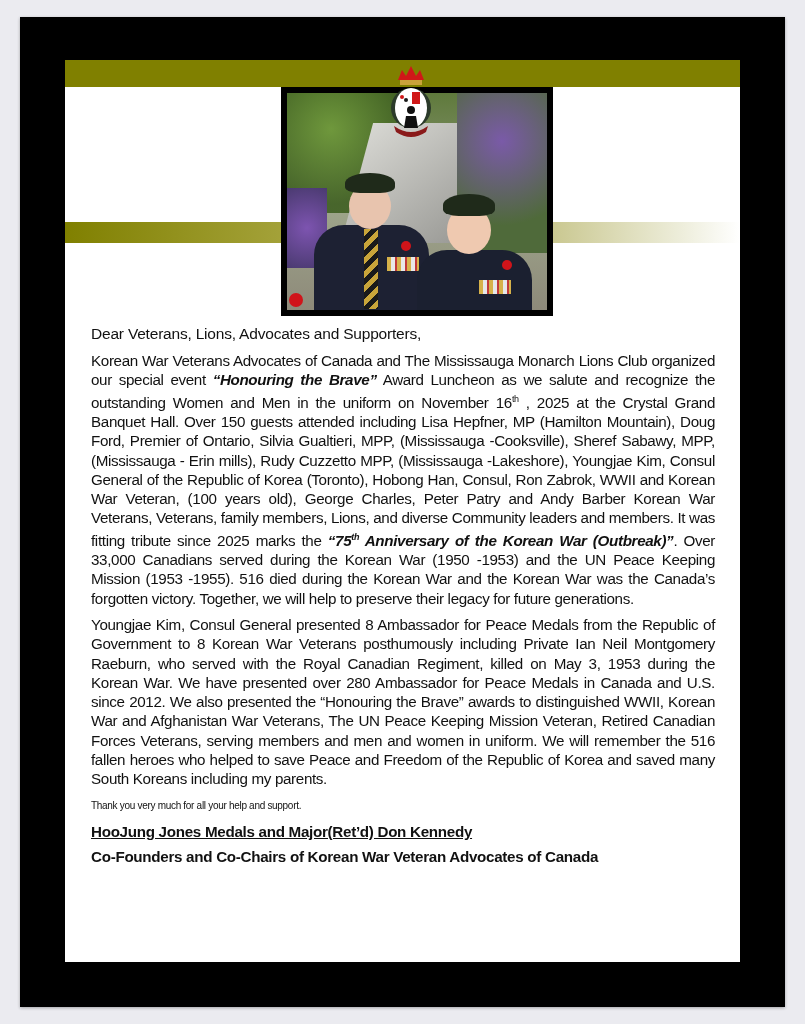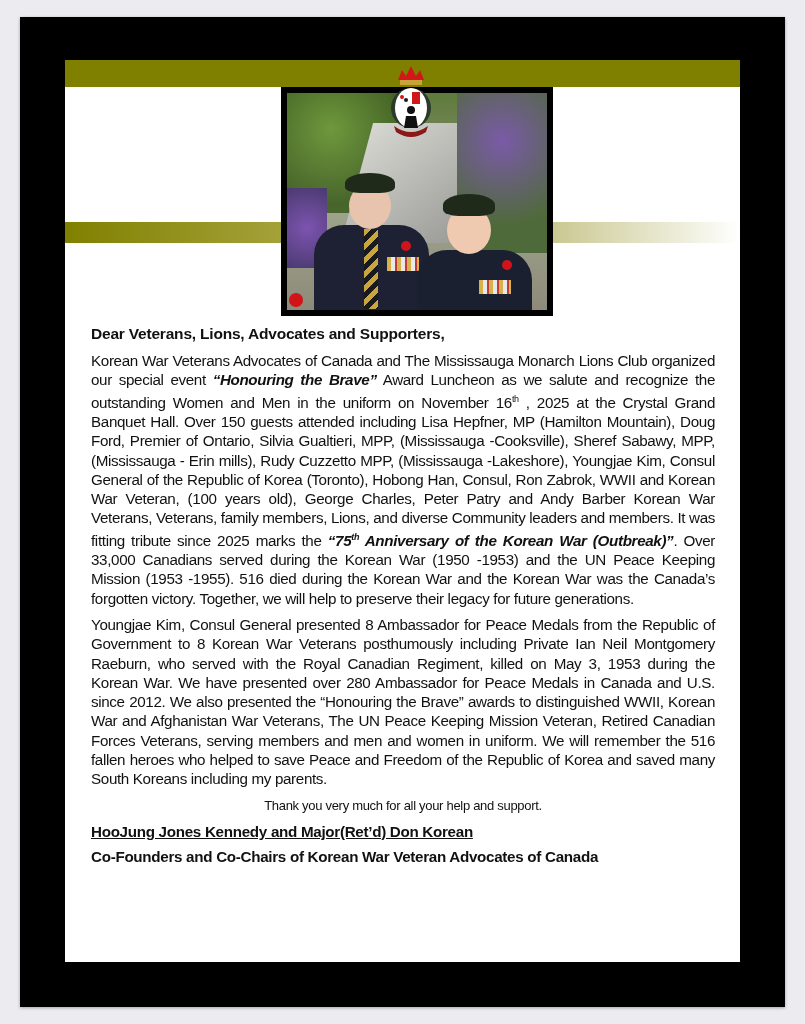--- a/index.html
+++ b/index.html
@@ -61,27 +61,27 @@
   .crest {
     position: absolute; left: 386px; top: 66px; width: 50px; height: 80px;
   }
   .text-block {
     position: absolute; left: 91px; top: 324px; width: 624px;
     color: #111;
     font-family: "Liberation Sans", sans-serif;
     font-stretch: condensed;
   }
   .text-block p { margin: 0; }
-  .greeting { font-weight: bold; font-size: 15.5px; line-height: 20px; margin-bottom: 7px !important; letter-spacing: -0.2px; }
+  .greeting { font-weight: normal; font-size: 15.5px; line-height: 20px; margin-bottom: 7px !important; letter-spacing: -0.2px; }
   .para {
     font-size: 15.2px; line-height: 19.3px; text-align: justify;
     letter-spacing: -0.35px; margin-bottom: 7px !important;
   }
   .para em { font-weight: bold; }
-  .thanks { font-size: 13px; line-height: 20px; margin-bottom: 6px !important; letter-spacing: -0.3px; text-align: center; }
+  .thanks { font-size: 10px; line-height: 20px; margin-bottom: 6px !important; letter-spacing: -0.3px; }
   .sig { font-weight: bold; font-size: 15.2px; line-height: 20px; text-decoration: underline; margin-bottom: 5px !important; letter-spacing: -0.3px; }
   .title-line { font-weight: bold; font-size: 15.2px; line-height: 20px; letter-spacing: -0.3px; }
 </style>
 </head>
 <body>
 
 <div class="frame"></div>
 <div class="sheet"></div>
 <div class="top-bar"></div>
 <div class="mid-band-left"></div>
@@ -126,15 +126,15 @@
 </svg>
 
 <div class="text-block">
   <p class="greeting">Dear Veterans, Lions, Advocates and Supporters,</p>
 
   <p class="para"><span>Korean War Veterans Advocates of Canada and The Mississauga Monarch Lions Club organized our special event </span><em>“Honouring the Brave”</em><span> Award Luncheon as we salute and recognize the outstanding Women and Men in the uniform on November 16</span><sup style="font-size:9px">th</sup><span> , 2025 at the Crystal Grand Banquet Hall.  Over 150 guests attended including Lisa Hepfner, MP (Hamilton Mountain), Doug Ford, Premier of Ontario, Silvia Gualtieri, MPP, (Mississauga -Cooksville), Sheref Sabawy, MPP, (Mississauga - Erin mills), Rudy Cuzzetto MPP, (Mississauga -Lakeshore),  Youngjae Kim, Consul General of the Re­public of Korea (Toronto), Hobong Han, Consul, Ron Zabrok, WWII and Korean War Veteran, (100 years old), George Charles, Peter Patry and Andy Barber Korean War Veterans, Veterans, family members, Lions, and diverse Community leaders and members. It was  fitting tribute since 2025 marks the </span><em><span>“75</span><sup style="font-size:9px">th</sup><span> Anniversary of the Korean War (Outbreak)”</span></em><span>. Over 33,000 Canadians served during the Korean War (1950 -1953) and the UN Peace Keeping Mission (1953 -1955). 516 died during the Korean War and the Korean War was the Canada’s forgotten victory.  Together, we will help to preserve their legacy for future generations.</span></p>
 
   <p class="para">Youngjae Kim, Consul General  presented 8 Ambassador for Peace Medals from the Republic of Government to  8 Korean War Veterans posthumously including Private Ian Neil Montgomery Raeburn, who served with the Royal Canadian Regiment, killed on May 3, 1953 during the Korean War. We have presented over 280 Ambassador for Peace Medals in Canada and U.S. since 2012. We also presented the “Honouring the Brave” awards to distinguished WWII, Korean War and  Afghanistan War Veter­ans, The UN Peace Keeping Mission Veteran, Retired Canadian Forces Veterans, serving members and men and women in uniform. We will remember the 516 fallen heroes who helped to save Peace and Freedom of the Republic of Korea and saved many South Koreans including my parents.</p>
 
   <p class="thanks">Thank you very much for all your help and support.</p>
-  <p class="sig">HooJung Jones Kennedy and Major(Ret’d) Don Korean</p>
+  <p class="sig">HooJung Jones Medals and Major(Ret’d) Don Kennedy</p>
   <p class="title-line">Co-Founders and Co-Chairs of Korean War Veteran Advocates of Canada</p>
 </div>
 
 </body></html>

